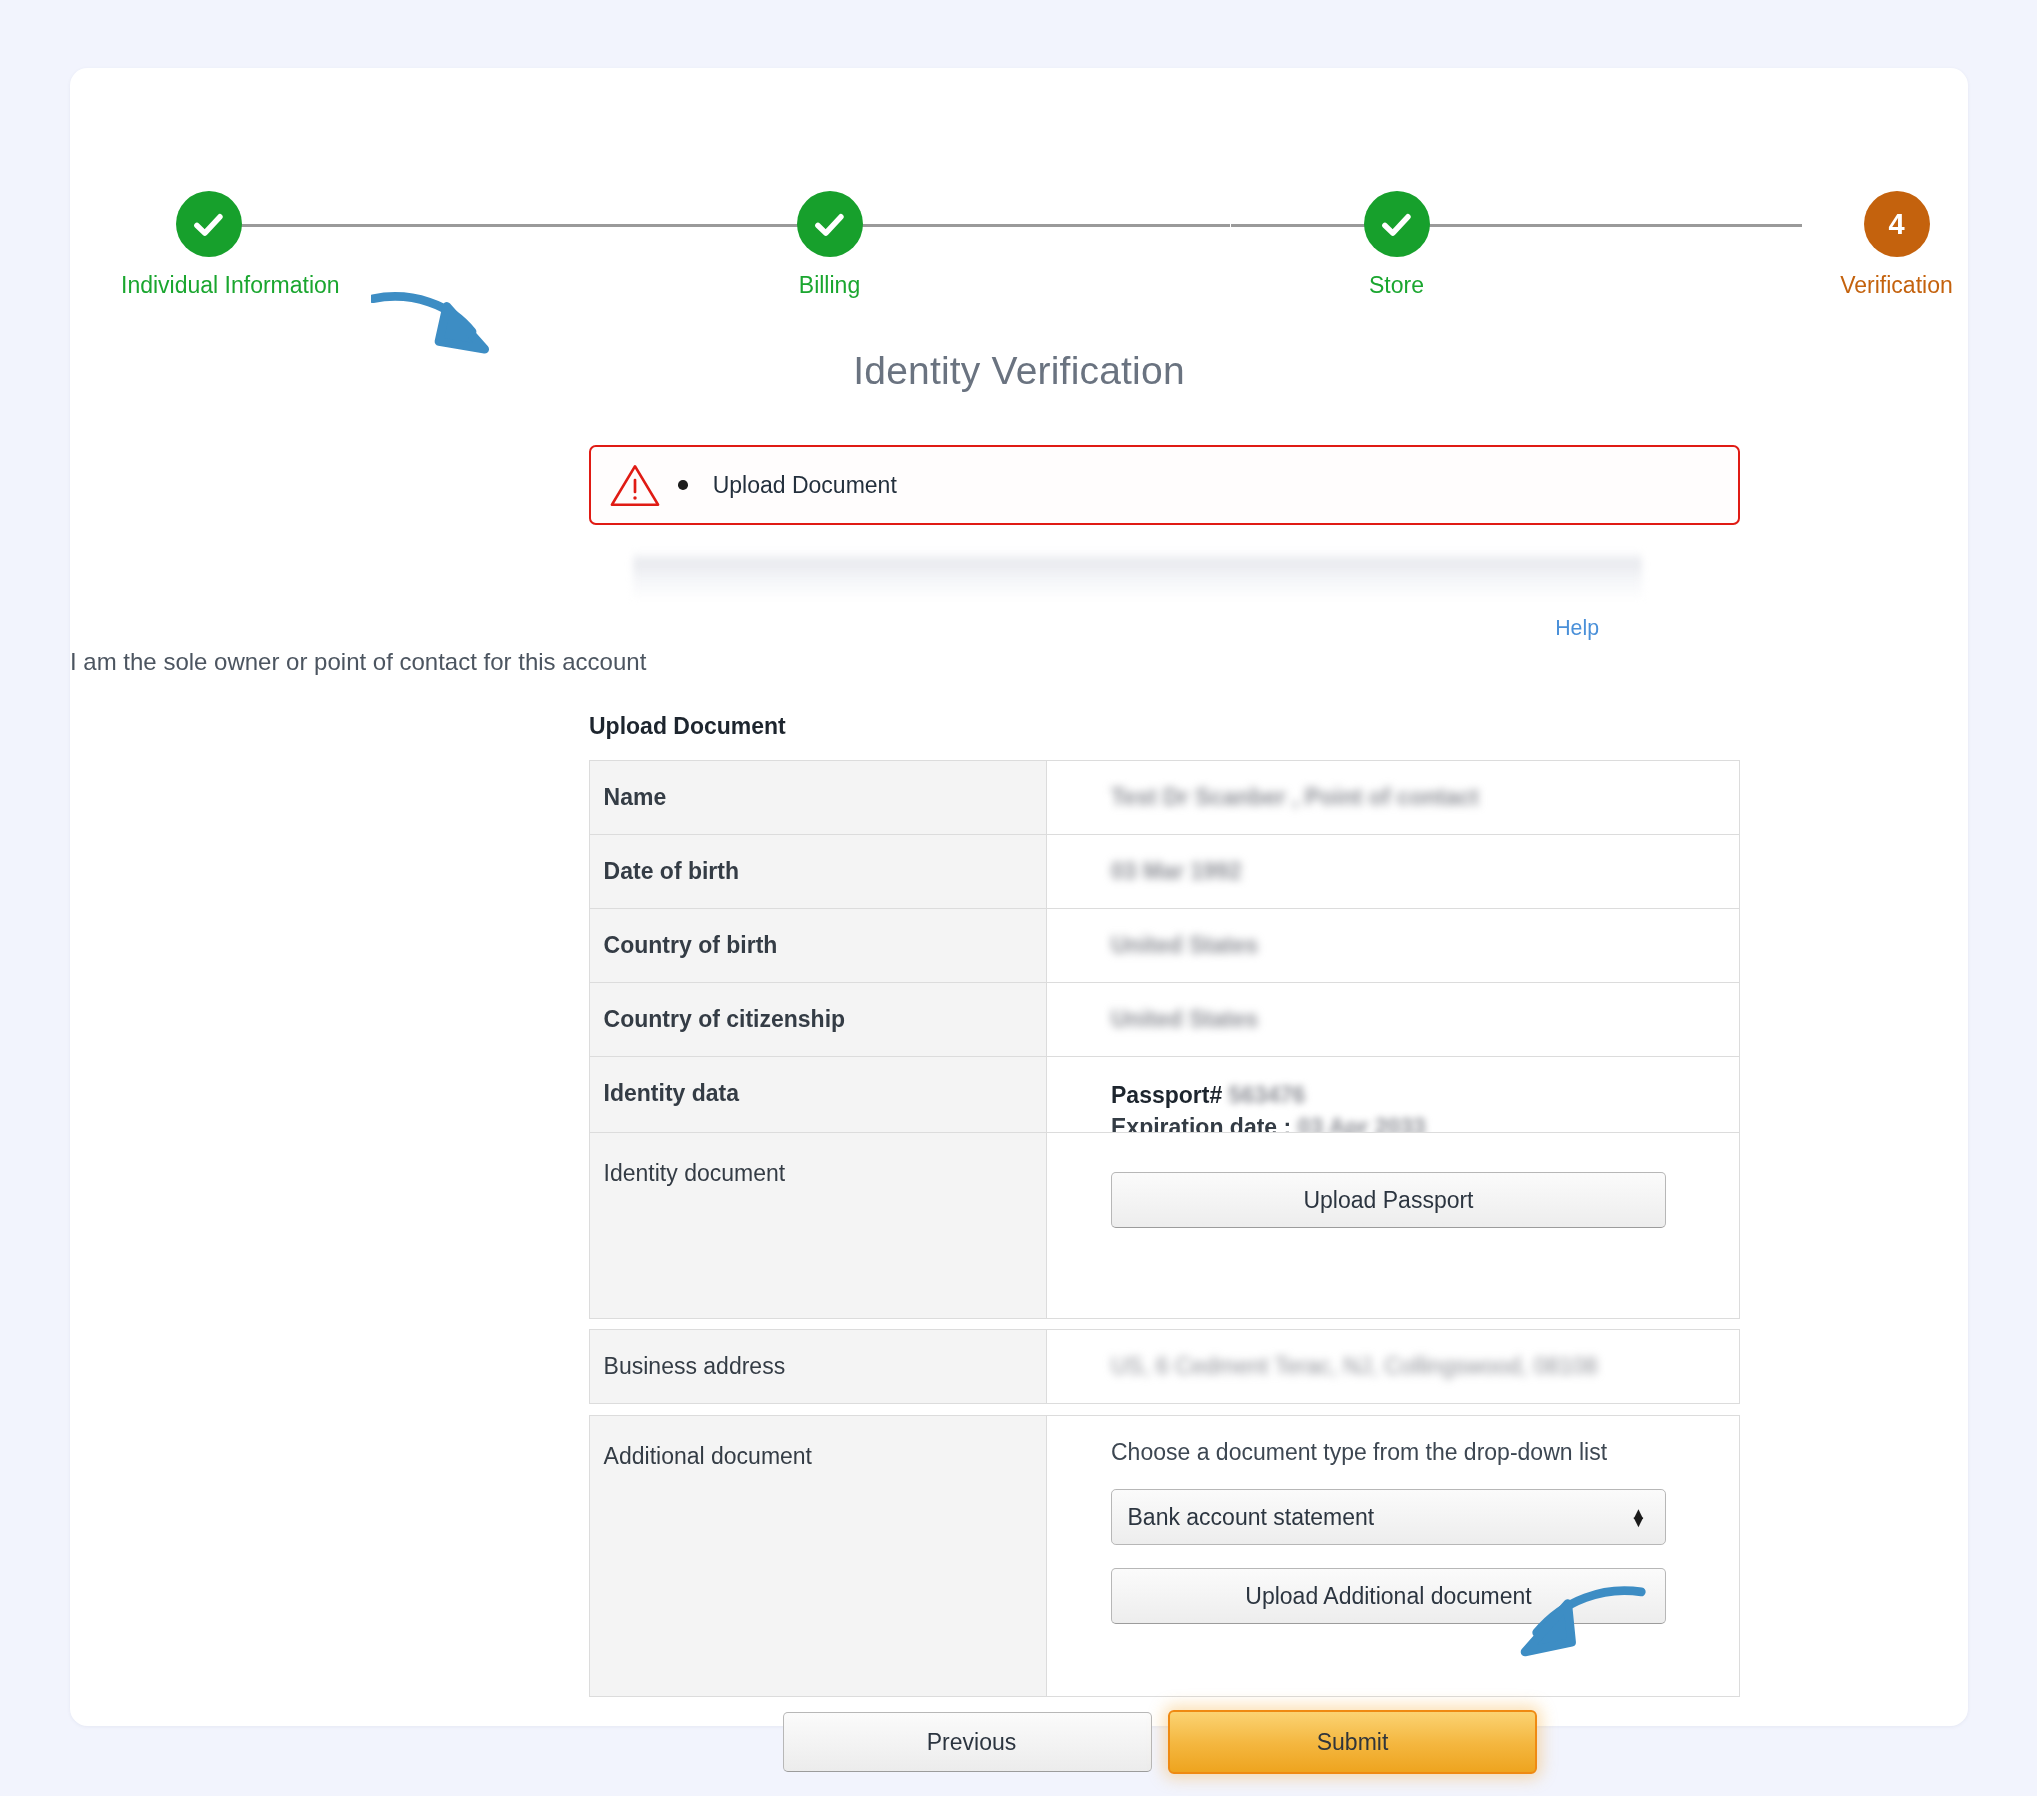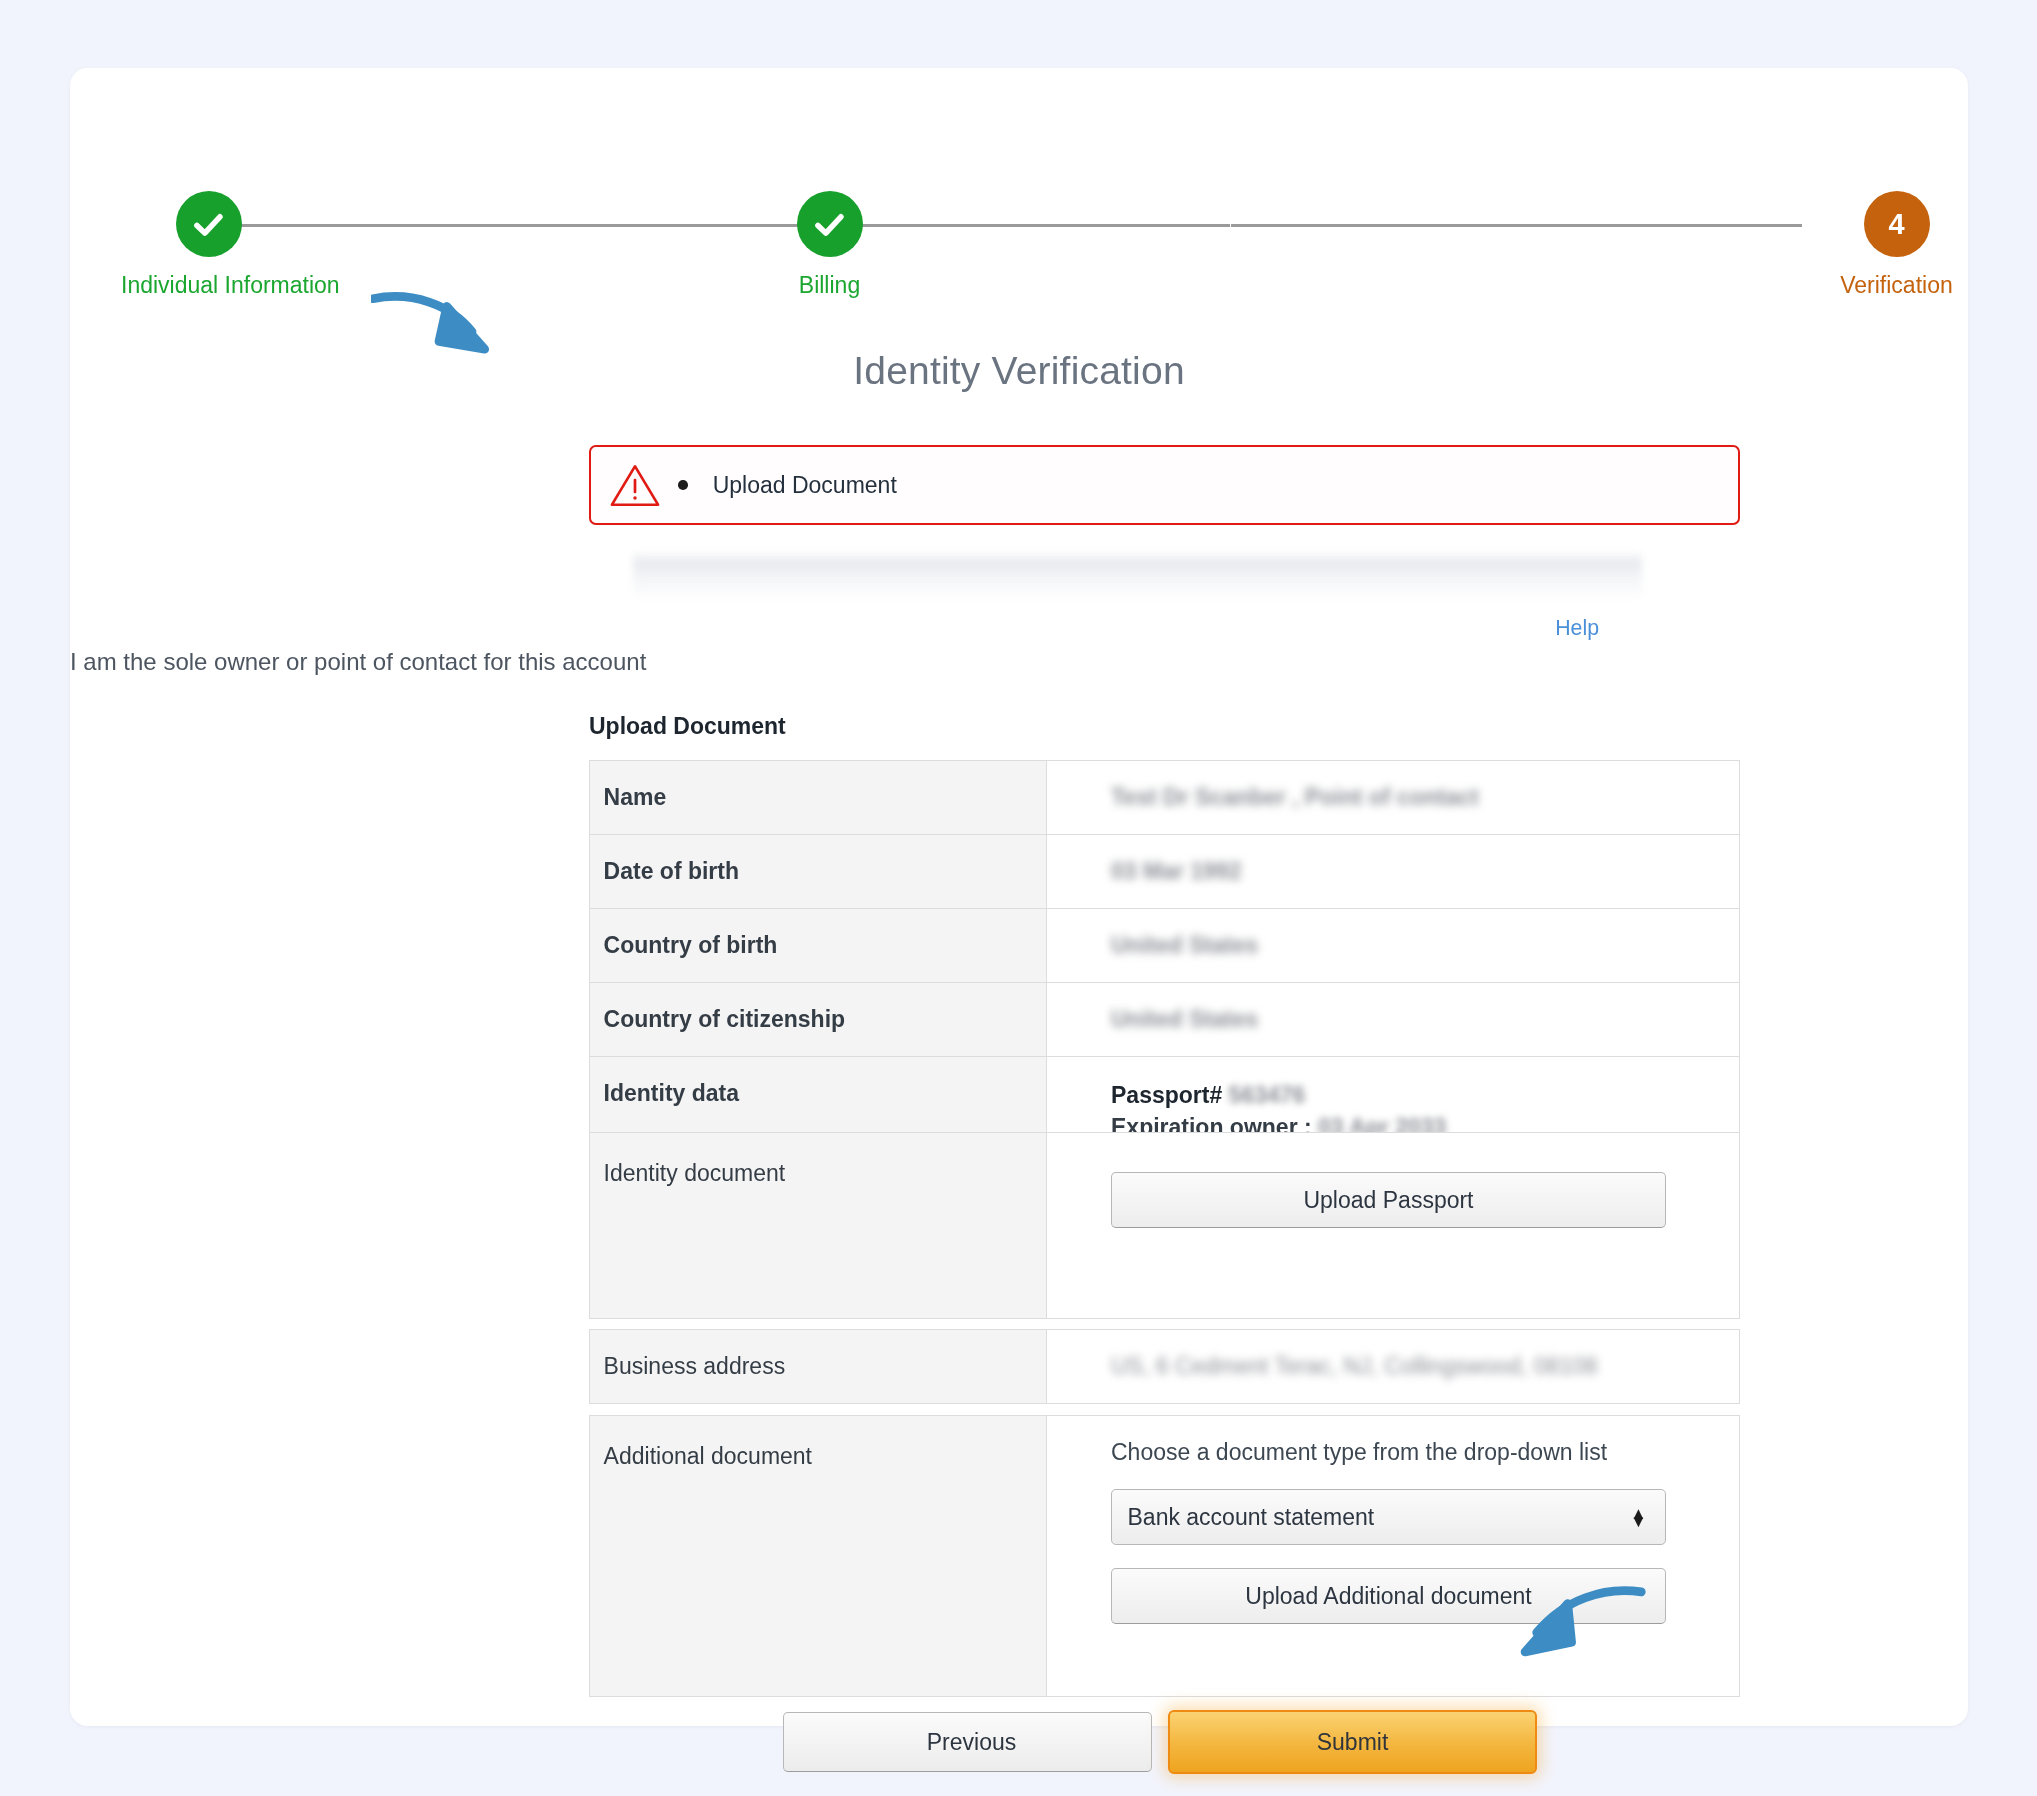--- a/index.html
+++ b/index.html
@@ -329,20 +329,28 @@
 
       <div class="step" style="left:759px;">
         <div class="step-circle done">
           <svg width="37" height="37" viewBox="0 0 24 24" aria-hidden="true">
             <path d="M4.5 12.6 L9.6 17.6 L19.4 7.0" fill="none" stroke="#ffffff" stroke-width="3.6" stroke-linecap="round" stroke-linejoin="round"></path>
           </svg>
         </div>
         <div class="step-label done">Billing</div>
       </div>
 
+      <div class="step" style="left:1326px;">
+        <div class="step-circle done">
+          <svg width="37" height="37" viewBox="0 0 24 24" aria-hidden="true">
+            <path d="M4.5 12.6 L9.6 17.6 L19.4 7.0" fill="none" stroke="#ffffff" stroke-width="3.6" stroke-linecap="round" stroke-linejoin="round"></path>
+          </svg>
+        </div>
+        <div class="step-label done">Store</div>
+      </div>
 
       <div class="step" style="left:1826px;">
         <div class="step-circle active">
           <span class="step-num">4</span>
         </div>
         <div class="step-label active">Verification</div>
       </div>
     </div>
 
     <h1 class="title">Identity Verification</h1>
@@ -394,21 +402,21 @@
         </td>
       </tr>
       <tr>
         <td class="td-label">Identity data</td>
         <td class="td-value">
           <div class="idline">
             <b>Passport#</b>
             <span class="blur blur-sm">563476</span>
           </div>
           <div class="idline">
-            <span>Expiration owner :</span>
+            <span>Expiration date :</span>
             <span class="blur blur-sm">03 Apr 2033</span>
           </div>
           <div class="idline">
             <span>Country of issue :</span>
             <span class="blur blur-sm">US</span>
           </div>
         </td>
       </tr>
     </tbody>
       </table>

